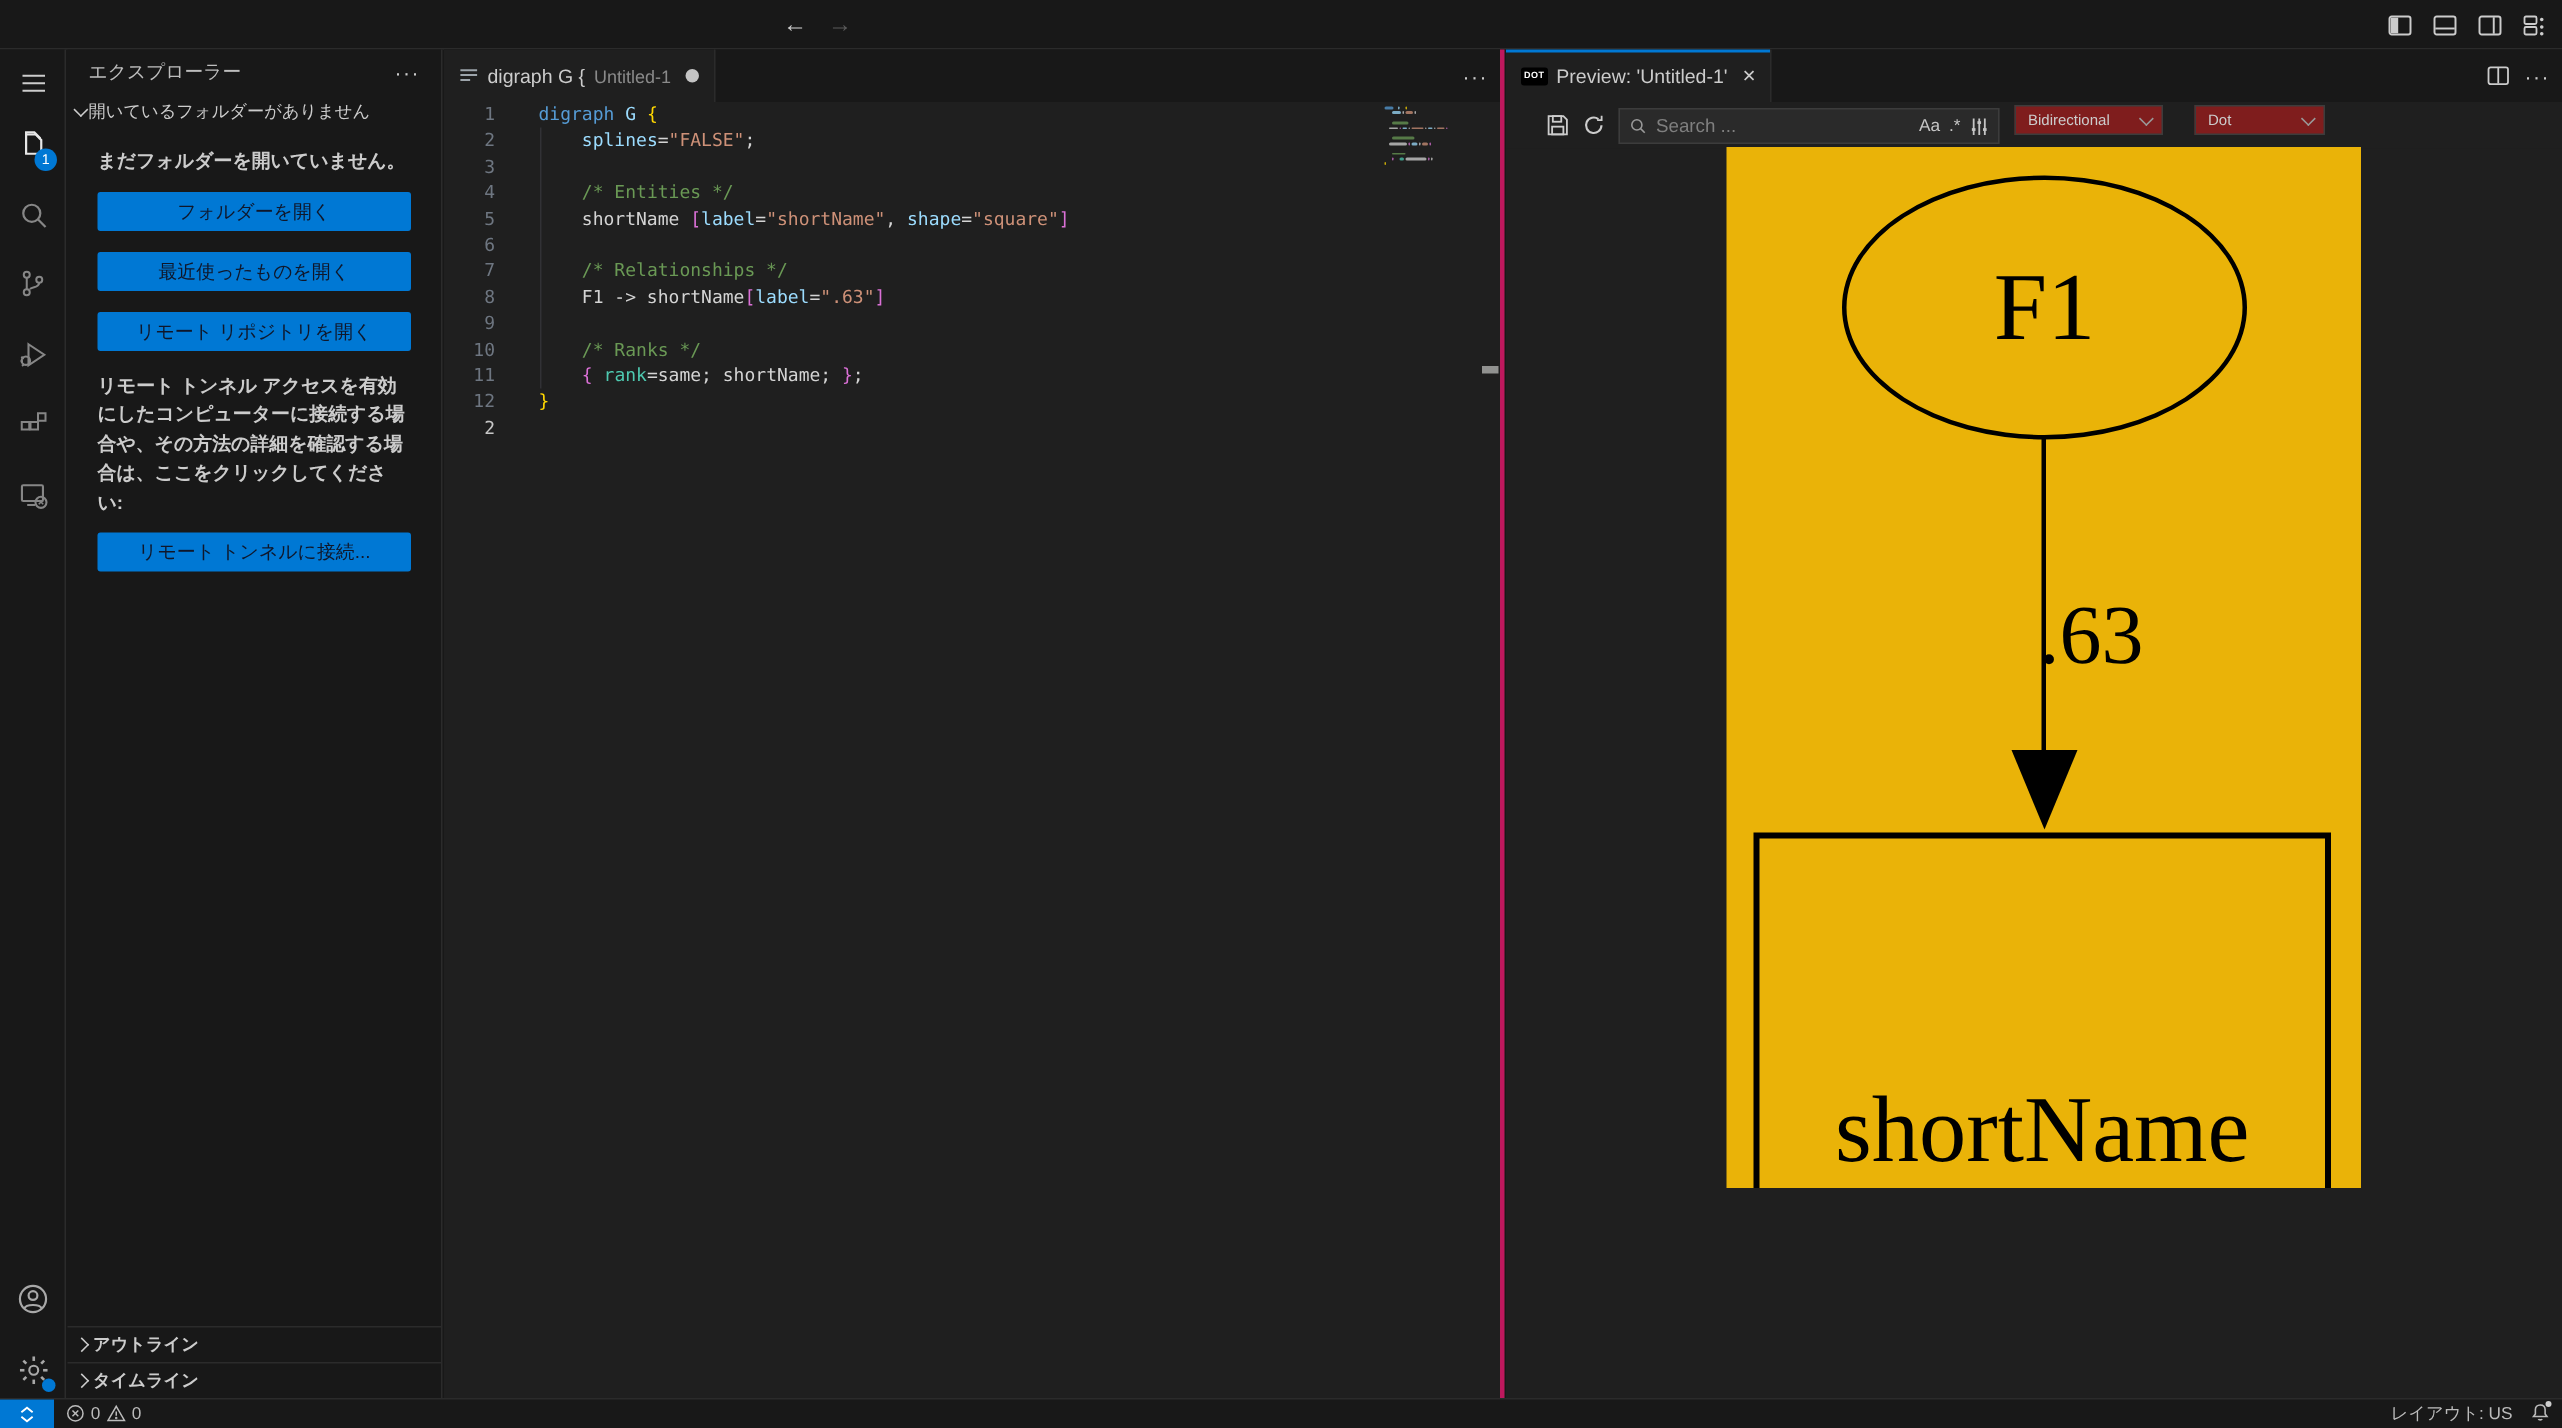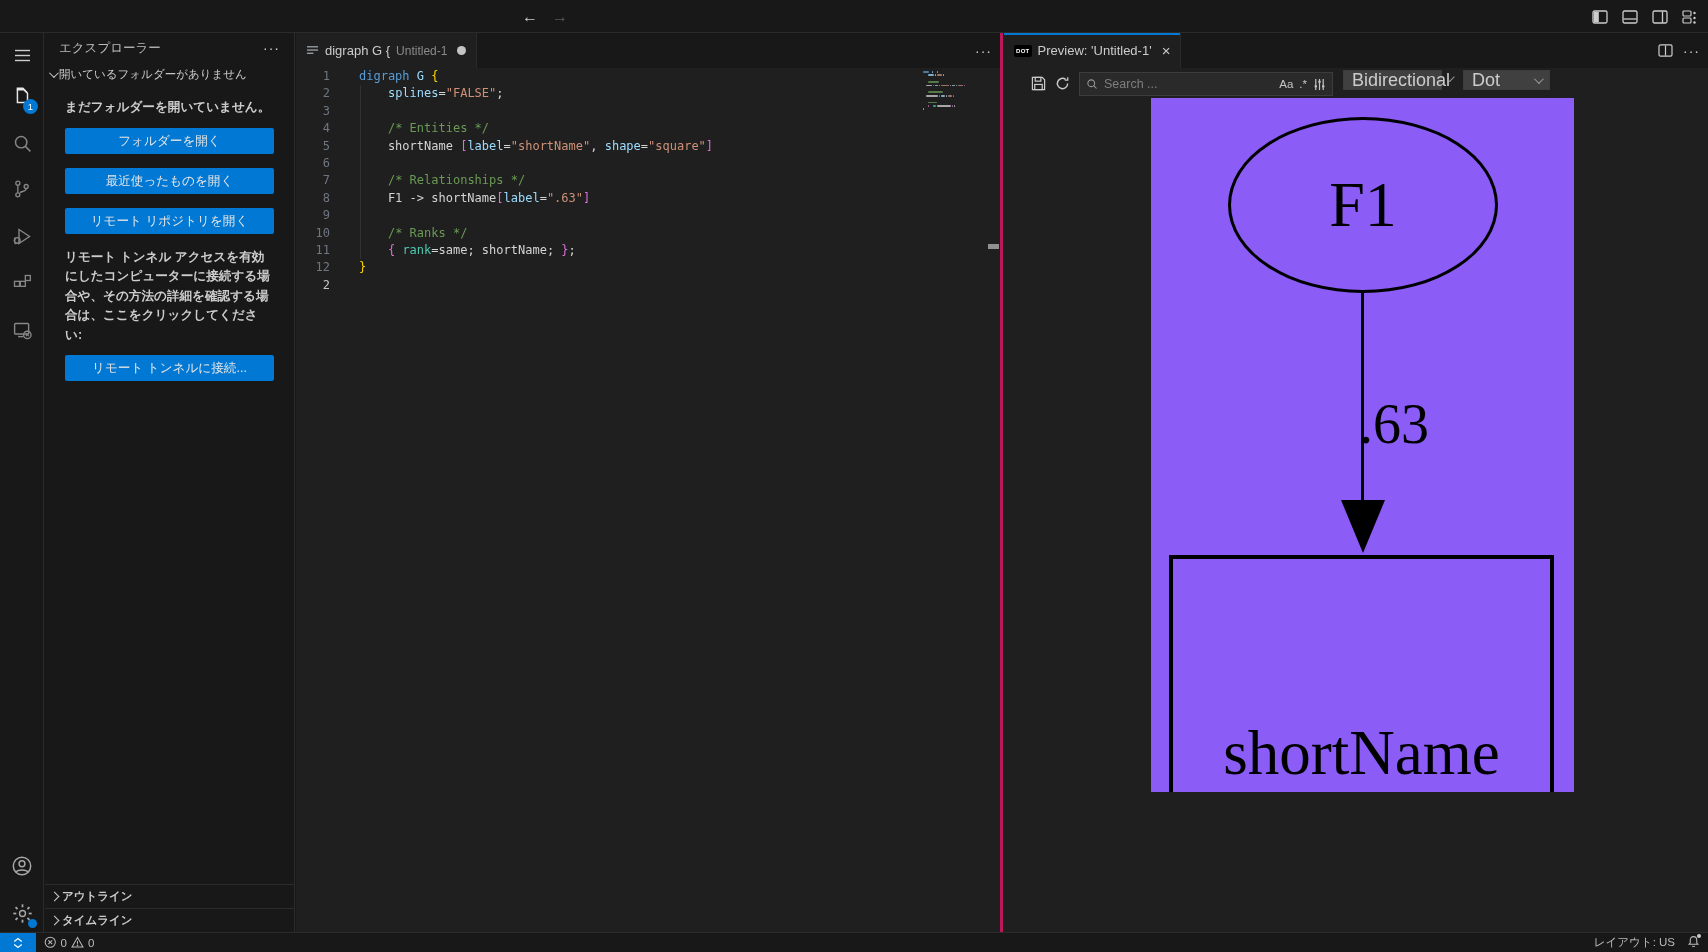--- a/index.html
+++ b/index.html
@@ -29,21 +29,21 @@
 
   
   .sidebar { position:absolute; left:45px; top:33px; width:250px; height:899px; background:#181818; border-right:1px solid #2b2b2b; }
   .sb-title { height:30px; display:flex; align-items:center; padding:0 14px; font-size:12.5px; color:#bdbdbd; }
   .sb-title .grow { flex:1; }
   .sb-more { color:#cccccc; font-size:14px; letter-spacing:1px; cursor:pointer; }
   .tree-head { height:23px; display:flex; align-items:center; gap:3px; padding:0 4px; font-size:11.5px; font-weight:normal; color:#cccccc; cursor:pointer; }
   .welcome { padding:6px 20px 0 20px; font-size:12.6px; line-height:1.55; color:#cccccc; }
   .welcome p { margin:6px 0 10px 0;font-weight:bold; }
   .vsbtn { display:block; width:100%; height:26px; margin:4px 0 14px 0; background:#0078d4; border:none; border-radius:2px;
-    color:#e5e5e5; font-size:12.6px; font-family:inherit; cursor:pointer; text-align:center; line-height:26px; }
+    color:#0f172a; font-size:12.6px; font-family:inherit; cursor:pointer; text-align:center; line-height:26px; }
   .bottom-panes { position:absolute; left:0; bottom:0; width:100%; }
   .pane-row { height:24px; border-top:1px solid #2b2b2b; display:flex; align-items:center; gap:4px; padding:0 6px;
     font-size:11.5px; font-weight:bold; color:#cccccc; cursor:pointer; }
 
   
   .editor-group { position:absolute; left:296px; top:33px; width:707px; height:899px; background:#1f1f1f; border-right:3px solid #be185d; }
   .tabbar { position:absolute; left:0; top:0; width:100%; height:35px; background:#181818; display:flex; }
   .tab { height:35px; display:flex; align-items:center; gap:6px; padding:0 10px; background:#181818;
     border-right:1px solid #2b2b2b; font-size:13px; color:#9d9d9d; cursor:pointer; position:relative; }
   .tab.active { background:#1f1f1f; color:#cccccc; }
@@ -68,26 +68,26 @@
 
   
   .preview-group { position:absolute; left:1004px; top:33px; width:704px; height:899px; background:#1f1f1f; }
   .pv-toolbar { position:absolute; left:0; top:35px; width:100%; height:31px; background:#1f1f1f; display:flex; align-items:center; }
   .pv-icon-btn { width:24px; height:24px; display:flex; align-items:center; justify-content:center; color:#cccccc; cursor:pointer; }
   .searchbox { position:absolute; left:75px; top:4px; width:254px; height:24px; background:#2a2a2a; border:1px solid #3c3c3c;
     display:flex; align-items:center; padding:0 6px; gap:6px; }
   .searchbox input { flex:1; background:transparent; border:none; outline:none; color:#cccccc; font-size:12.5px; font-family:inherit; min-width:0; }
   .searchbox input::placeholder { color:#7f7f7f; }
   .sb-opt { color:#c5c5c5; font-size:11.5px; cursor:pointer; flex:none; }
-  .dropdown { position:absolute; top:2px; height:20px; background:#404040; border:1px solid #3c3c3c; display:flex;
-    align-items:center; justify-content:space-between; padding:0 8px; font-size:18px; color:#cccccc; cursor:pointer; }
+  .dropdown { position:absolute; top:2px; height:20px; background:#7f1d1d; border:1px solid #3c3c3c; display:flex;
+    align-items:center; justify-content:space-between; padding:0 8px; font-size:10px; color:#cccccc; cursor:pointer; }
   .dd-direction { left:339px; width:99px; }
   .dd-engine { left:459px; width:87px; }
 
-  .canvas { position:absolute; left:147px; top:65px; width:423px; height:694px; background:#8b5cf6; overflow:hidden; }
+  .canvas { position:absolute; left:147px; top:65px; width:423px; height:694px; background:#eab308; overflow:hidden; }
   .gfont { font-family:"Liberation Serif","DejaVu Serif",serif; color:#000; }
   .node-ellipse { position:absolute; left:77px; top:19px; width:270px; height:176px; border:3px solid #000; border-radius:50%;
     display:flex; align-items:center; justify-content:center; }
   .node-ellipse .lbl { font-size:64px; }
   .edge-line { position:absolute; left:210px; top:194px; width:3px; height:212px; background:#000; }
   .edge-arrow { position:absolute; left:190px; top:402px; width:0; height:0;
     border-left:22px solid transparent; border-right:22px solid transparent; border-top:53px solid #000; }
   .edge-label { position:absolute; left:208px; top:294px; font-size:56px; }
   .node-square { position:absolute; left:18px; top:457px; width:385px; height:600px; border:4px solid #000; text-align:center; }
   .node-square .lbl { display:inline-block; margin-top:158px; font-size:63px; }

